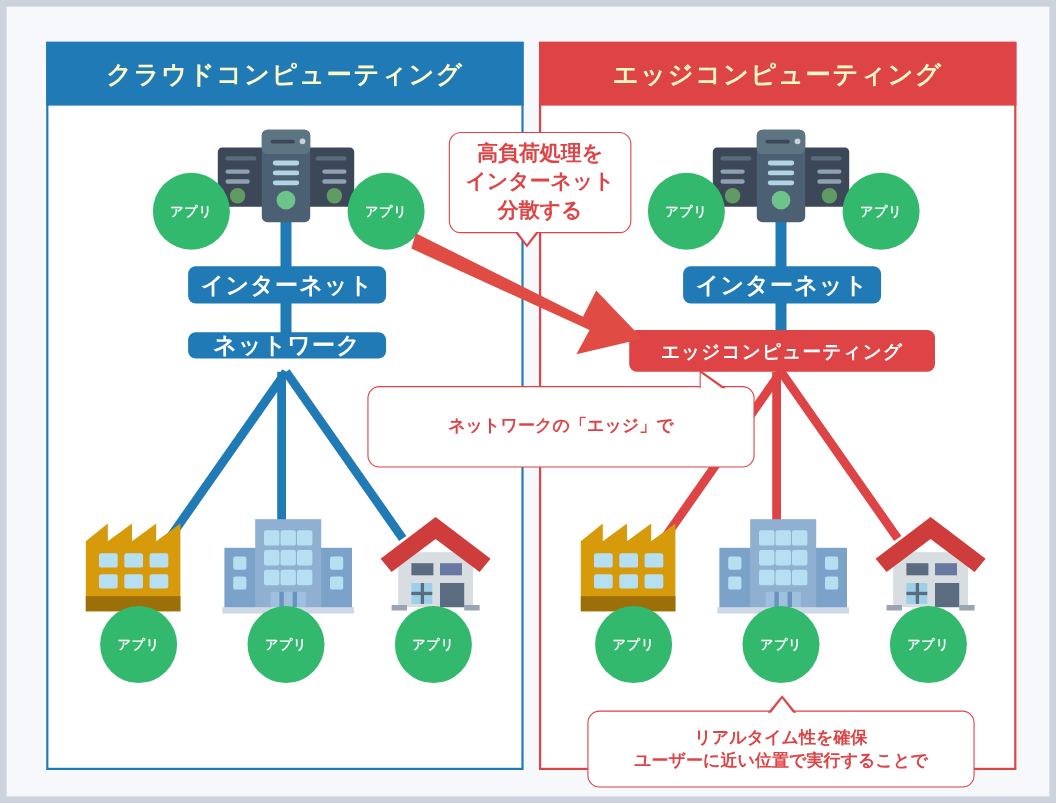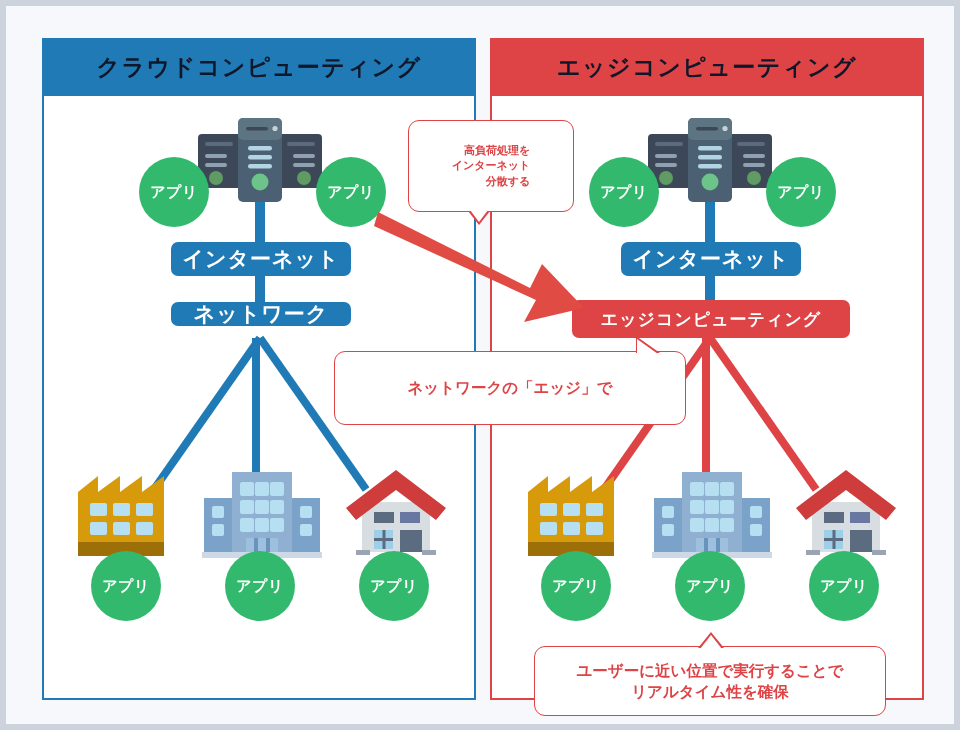--- a/index.html
+++ b/index.html
@@ -14,21 +14,21 @@
     width:948px;height:718px;
     background:#f6f8fb;
     overflow:hidden;
   }
   .panel{position:absolute;top:32px;width:434px;height:662px;background:#ffffff;box-sizing:border-box;}
   #panel-cloud{left:36px;border:2px solid #1f7ab5;}
   #panel-edge{left:484px;border:2px solid #de4345;}
   .panel-header{
     position:absolute;left:-2px;top:-2px;width:434px;height:58px;
     display:flex;align-items:center;justify-content:center;
-    color:#0f172a;font-weight:bold;font-size:23px;letter-spacing:1.5px;
+    color:#fef9c3;font-weight:bold;font-size:23px;letter-spacing:1.5px;
   }
   #hdr-cloud{background:#1f7ab5;}
   #hdr-edge{background:#de4345;}
 
   
   .line{position:absolute;transform-origin:0 50%;}
   .lblue{background:#1f7ab5;}
   .lred{background:#de4345;}
 
   
@@ -36,21 +36,21 @@
     position:absolute;display:flex;align-items:center;justify-content:center;
     color:#fff;font-weight:bold;border-radius:7px;box-sizing:border-box;
   }
   .pill-blue{background:#1f7ab5;font-size:21px;letter-spacing:1px;}
   .pill-red{background:#de4345;font-size:17px;letter-spacing:1px;}
 
   
   .app{
     position:absolute;border-radius:50%;background:#33b96e;
     display:flex;align-items:center;justify-content:center;
-    color:#fff;font-weight:bold;font-size:15px;letter-spacing:.5px;
+    color:#fff;font-weight:bold;font-size:12px;letter-spacing:.5px;
   }
 
   
   .callout{
     position:absolute;box-sizing:border-box;
     background:#fff;border:1.6px solid #de4345;border-radius:11px;
     color:#de4345;font-weight:bold;text-align:center;
     display:flex;align-items:center;justify-content:center;
     line-height:1.38;
   }
@@ -287,40 +287,40 @@
   <div class="app" style="left:803px;top:545px;width:70px;height:70px;">
     <span>アプリ</span>
   </div>
 
   <div class="svgwrap" style="left:366px;top:190px;width:220px;height:135px;">
     <svg class="ico" width="220" height="135" viewBox="0 0 220 135">
       <path d="M6 16 L158 92 L170 68 L212 112 L152 126 L164 104 L2 30 Z" fill="#e04b43"></path>
     </svg>
   </div>
 
-  <div class="callout" style="left:402px;top:114px;width:166px;height:92px;font-size:11px;text-align:right;">
+  <div class="callout" style="left:402px;top:114px;width:166px;height:92px;font-size:19px;">
     <div>
       <span>高負荷処理を</span>
       <span>インターネット</span>
       <span>分散する</span>
     </div>
   </div>
   <div class="tail" style="left:462px;top:205px;border-left:11px solid transparent;border-right:11px solid transparent;border-top:14px solid #de4345;"></div>
   <div class="tail" style="left:464px;top:204px;border-left:9px solid transparent;border-right:9px solid transparent;border-top:12px solid #ffffff;"></div>
 
   <div class="callout" style="left:328px;top:345px;width:352px;height:74px;font-size:15.5px;align-items:center;">
     <div>
       <span>ネットワークの「エッジ」で</span>
     </div>
   </div>
   <div class="tail" style="left:630px;top:330px;border-left:0 solid transparent;border-right:24px solid transparent;border-bottom:17px solid #de4345;"></div>
   <div class="tail" style="left:631px;top:333px;border-left:0 solid transparent;border-right:21px solid transparent;border-bottom:15px solid #ffffff;"></div>
 
   <div class="callout" style="left:528px;top:640px;width:352px;height:70px;font-size:15.5px;">
     <div>
+      <span>リアルタイム性を確保</span>
       <span>ユーザーに近い位置で実行することで</span>
-      <span>リアルタイム性を確保</span>
     </div>
   </div>
   <div class="tail" style="left:692px;top:626px;border-left:13px solid transparent;border-right:13px solid transparent;border-bottom:16px solid #de4345;"></div>
   <div class="tail" style="left:694px;top:629px;border-left:11px solid transparent;border-right:11px solid transparent;border-bottom:14px solid #ffffff;"></div>
 
 </div>
 
 </body></html>

